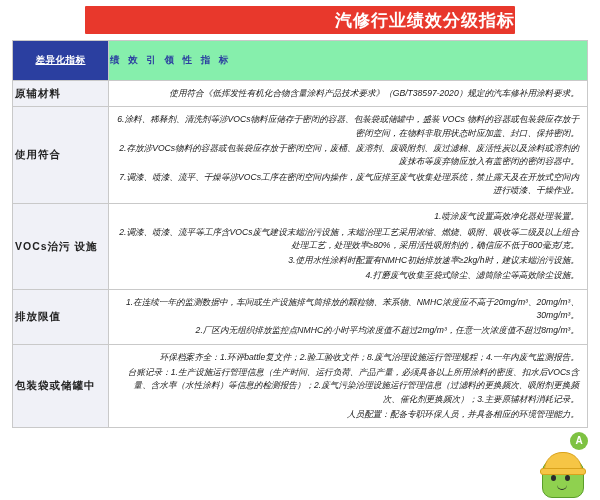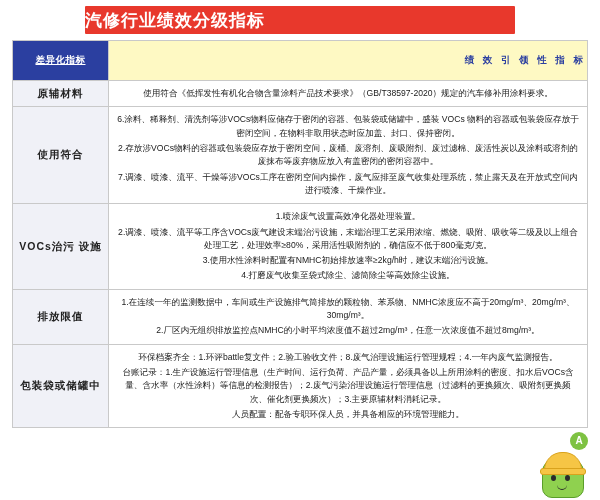--- a/index.html
+++ b/index.html
@@ -22,21 +22,21 @@
   }
   
   .title-banner {
     position: relative;
     margin: 6px auto 6px auto;
     width: 430px;
     height: 28px;
     background: #e8382c;
     display: flex;
     align-items: center;
-    justify-content: flex-start;
+    justify-content: flex-end;
     border-radius: 1px;
   }
   .title-banner .title-text {
     color: #ffffff;
     font-size: 17px;
     font-weight: bold;
     letter-spacing: 1px;
     line-height: 1;
   }
   
@@ -57,46 +57,47 @@
     color: #ffffff;
     font-size: 9.5px;
     font-weight: bold;
     height: 24px;
     width: 96px;
     text-align: center;
     letter-spacing: 0.5px;
     text-decoration: underline;
   }
   thead th.head-right {
-    background: #fef9c3;
+    background: #86efac;
     color: #2b3fa0;
     font-size: 9.5px;
     font-weight: bold;
     height: 40px;
-    text-align: right;
+    text-align: left;
     letter-spacing: 3px;
   }
   td.row-label {
     width: 96px;
     background: #f0f1f7;
     color: #222222;
     font-size: 10.5px;
     font-weight: bold;
-    text-align: center;
+    text-align: left;
     letter-spacing: 1px;
     padding: 4px 2px;
     line-height: 1.5;
   }
   td.row-content {
     background: #ffffff;
     color: #1a1a1a;
     font-size: 8.6px;
     line-height: 1.55;
     padding: 6px 8px;
-    text-align: center;
+    text-align: right;
+    font-style: italic;
   }
   td.row-content p {
     margin: 0 0 2px 0;
   }
   td.row-content p:last-child {
     margin-bottom: 0;
   }
   
   .mascot {
     position: absolute;

